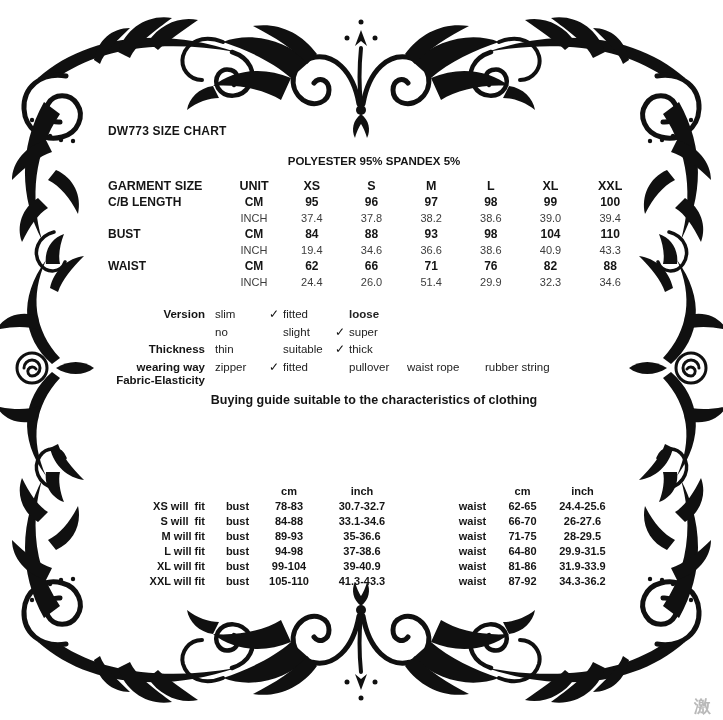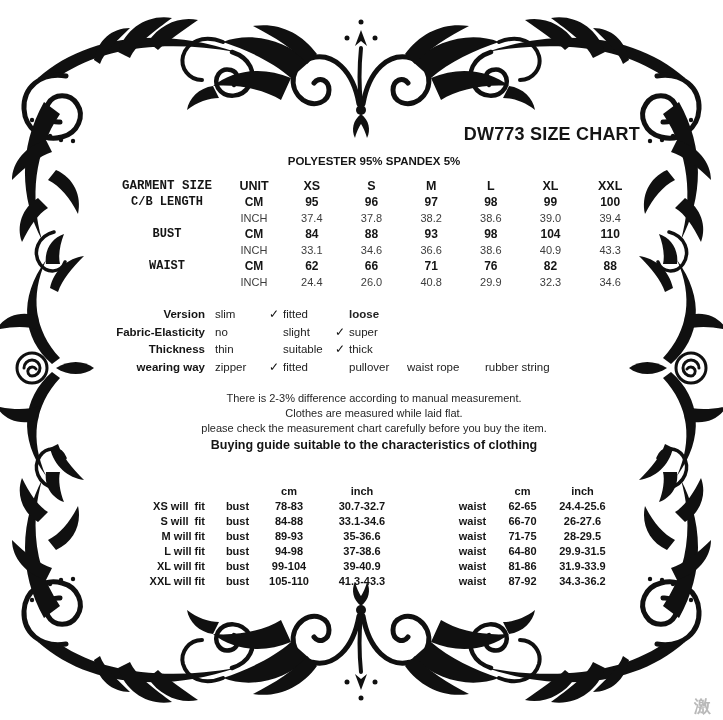--- a/index.html
+++ b/index.html
@@ -13,32 +13,32 @@
   }
   .frame { position: absolute; inset: 0; }
   .border-svg { position: absolute; left: 0; top: 0; width: 723px; height: 720px; }
   .border-svg .fl { fill: #101010; }
   .border-svg .st { fill: none; stroke: #101010; stroke-linecap: round; }
 
   .content { position: absolute; left: 108px; top: 0; width: 532px; }
 
   .title {
     position: absolute; top: 124px; left: 0; width: 100%;
-    text-align: right; font-size: 18px; font-weight: bold; letter-spacing: 0.2px;
+    text-align: left; font-size: 12px; font-weight: bold; letter-spacing: 0.2px;
   }
   .subtitle {
     position: absolute; top: 155px; left: 0; width: 100%;
     text-align: center; font-size: 11.5px; font-weight: bold;
   }
 
   
   .size-table { position: absolute; top: 178px; left: 0; width: 532px; }
   .st-row { display: grid; grid-template-columns: 118px 56px repeat(6, 1fr); height: 16px; line-height: 16px; font-size: 12px; }
   .st-head { font-size: 12.5px; }
-  .st-label { text-align: center; font-weight: bold; white-space: nowrap; font-family: Liberation Mono, monospace; }
+  .st-label { text-align: left; font-weight: bold; white-space: nowrap; }
   .st-unit, .st-cell { text-align: center; font-weight: bold; }
   .st-light .st-unit, .st-light .st-cell { font-weight: 400; color: #3c3c3c; font-size: 11px; }
 
   
   .attributes { position: absolute; top: 306px; left: 0; width: 532px; }
   .attr-row { display: grid; grid-template-columns: 107px 50px 18px 48px 18px 58px 78px 120px; height: 17.5px; line-height: 17.5px; font-size: 11.5px; }
   .attr-label { font-weight: bold; text-align: right; padding-right: 10px; white-space: nowrap; }
   .attr-opt { color: #222; white-space: nowrap; }
   .attr-check { text-align: center; font-size: 12px; color: #111; }
 
@@ -171,21 +171,21 @@
           <div class="st-cell">84</div>
           <div class="st-cell">88</div>
           <div class="st-cell">93</div>
           <div class="st-cell">98</div>
           <div class="st-cell">104</div>
           <div class="st-cell">110</div>
         </div>
         <div class="st-row st-light">
           <div class="st-label"></div>
           <div class="st-unit">INCH</div>
-          <div class="st-cell">33.1</div>
+          <div class="st-cell">19.4</div>
           <div class="st-cell">34.6</div>
           <div class="st-cell">36.6</div>
           <div class="st-cell">38.6</div>
           <div class="st-cell">40.9</div>
           <div class="st-cell">43.3</div>
         </div>
         <div class="st-row">
           <div class="st-label">WAIST</div>
           <div class="st-unit">CM</div>
           <div class="st-cell">62</div>
@@ -193,37 +193,37 @@
           <div class="st-cell">71</div>
           <div class="st-cell">76</div>
           <div class="st-cell">82</div>
           <div class="st-cell">88</div>
         </div>
         <div class="st-row st-light">
           <div class="st-label"></div>
           <div class="st-unit">INCH</div>
           <div class="st-cell">24.4</div>
           <div class="st-cell">26.0</div>
-          <div class="st-cell">40.8</div>
+          <div class="st-cell">51.4</div>
           <div class="st-cell">29.9</div>
           <div class="st-cell">32.3</div>
           <div class="st-cell">34.6</div>
         </div>
       </div>
 
     <div class="attributes">
         <div class="attr-row">
           <div class="attr-label" style="grid-area: 1 / 1;">Version</div>
           <div class="attr-opt" style="grid-area: 1 / 2;">slim</div>
           <div class="attr-check" style="grid-area: 1 / 3;">✓</div>
           <div class="attr-opt" style="grid-area: 1 / 4;">fitted</div>
           <div class="attr-opt" style="grid-area: 1 / 6; font-weight: bold;">loose</div>
         </div>
         <div class="attr-row">
-          <div class="attr-label" style="grid-area: 1 / 1;">Fabric-Elasticity</div>
+          <div class="attr-label" style="grid-area: 1 / 1; margin-top: 48px;">Fabric-Elasticity</div>
           <div class="attr-opt" style="grid-area: 1 / 2;">no</div>
           <div class="attr-opt" style="grid-area: 1 / 4;">slight</div>
           <div class="attr-check" style="grid-area: 1 / 5;">✓</div>
           <div class="attr-opt" style="grid-area: 1 / 6;">super</div>
         </div>
         <div class="attr-row">
           <div class="attr-label" style="grid-area: 1 / 1;">Thickness</div>
           <div class="attr-opt" style="grid-area: 1 / 2;">thin</div>
           <div class="attr-opt" style="grid-area: 1 / 4;">suitable</div>
           <div class="attr-check" style="grid-area: 1 / 5;">✓</div>
@@ -234,25 +234,20 @@
           <div class="attr-opt" style="grid-area: 1 / 2;">zipper</div>
           <div class="attr-check" style="grid-area: 1 / 3;">✓</div>
           <div class="attr-opt" style="grid-area: 1 / 4;">fitted</div>
           <div class="attr-opt" style="grid-area: 1 / 6;">pullover</div>
           <div class="attr-opt" style="grid-area: 1 / 7;">waist rope</div>
           <div class="attr-opt" style="grid-area: 1 / 8;">rubber string</div>
         </div>
       </div>
 
     <div class="notes">
-      <div>
-          <div class="note-line">There is 2-3% difference according to manual measurement.</div>
-          <div class="note-line">Clothes are measured while laid flat.</div>
-          <div class="note-line">please check the measurement chart carefully before you buy the item.</div>
-        </div>
       <div class="bg-title">Buying guide suitable to the characteristics of clothing</div>
     </div>
 
     <div class="buying-guide">
       <div class="bg-table-left">
           <div class="bg-row">
             <div class="bg-label"></div>
             <div class="bg-cell"></div>
             <div class="bg-cell">cm</div>
             <div class="bg-cell">inch</div>

